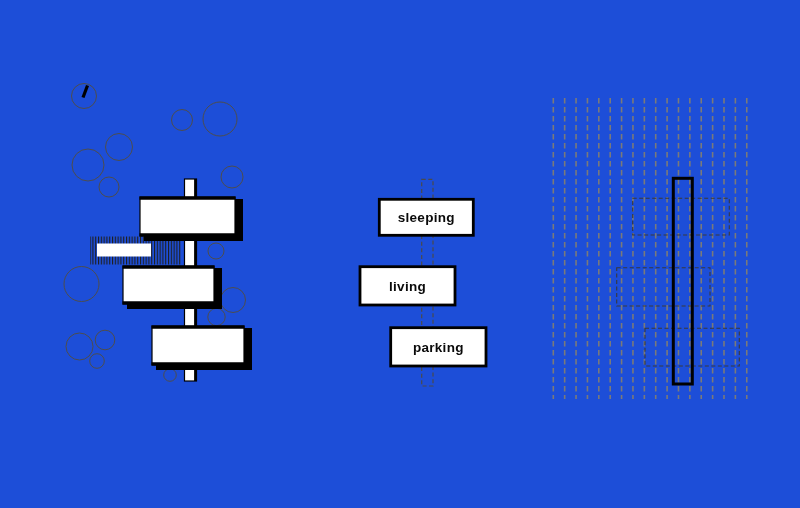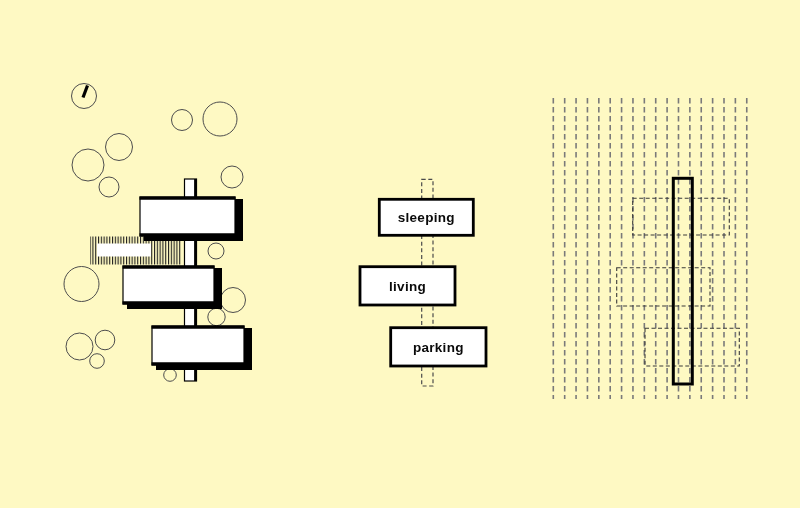--- a/index.html
+++ b/index.html
@@ -1,20 +1,20 @@
 <!DOCTYPE html>
 <html><head>
 <meta charset="utf-8">
 <style>
   html, body { margin: 0; padding: 0; background: #ffffff; }
   #canvas-wrap {
     position: relative;
     width: 800px;
     height: 508px;
-    background: #fef9c3;
+    background: #1d4ed8;
     overflow: hidden;
     font-family: "Liberation Sans", sans-serif;
   }
   svg { display: block; }
   text.program-label {
     font-family: "Liberation Sans", "DejaVu Sans", sans-serif;
     font-weight: 700;
     font-size: 13.5px;
     fill: #0a0a0a;
     letter-spacing: 0.3px;

